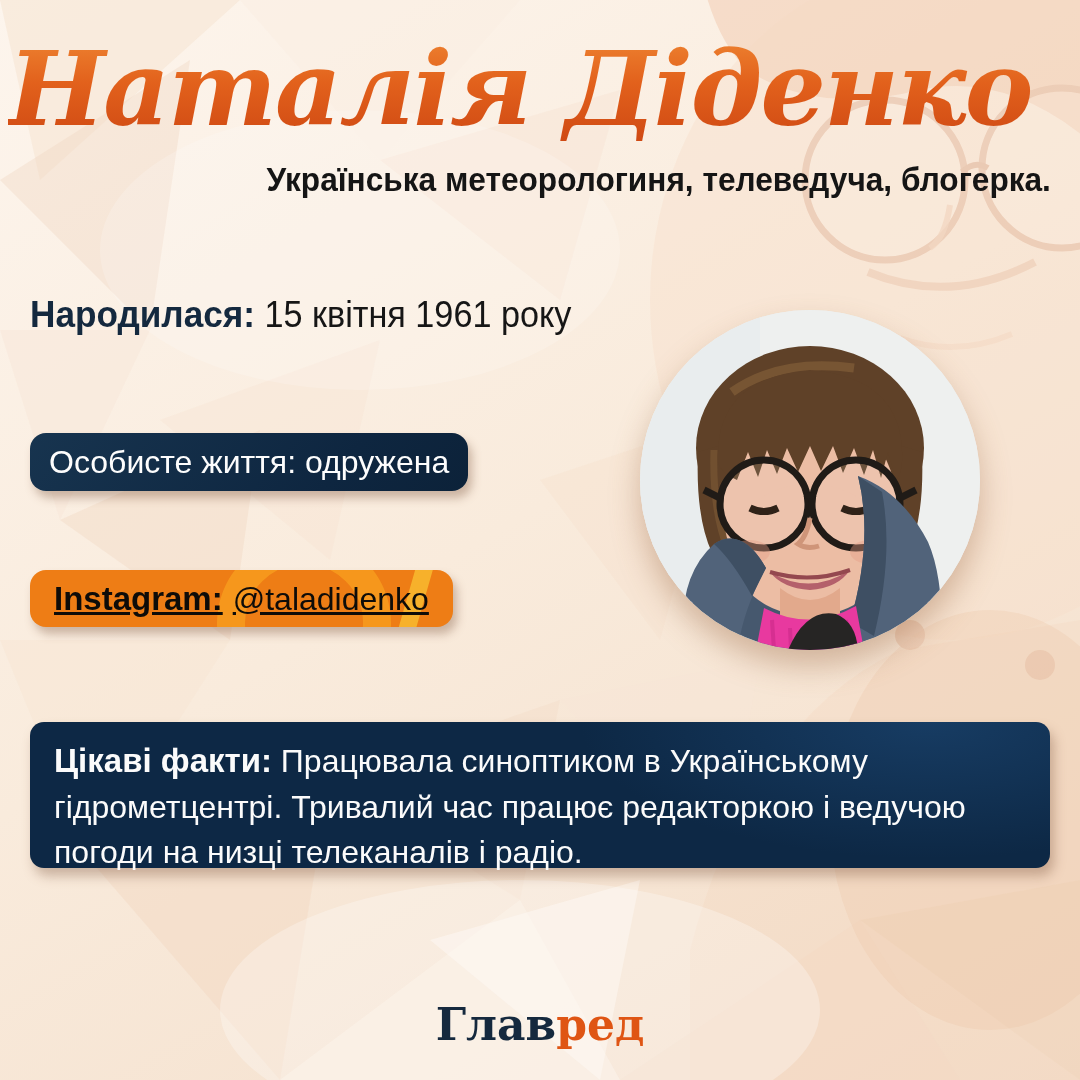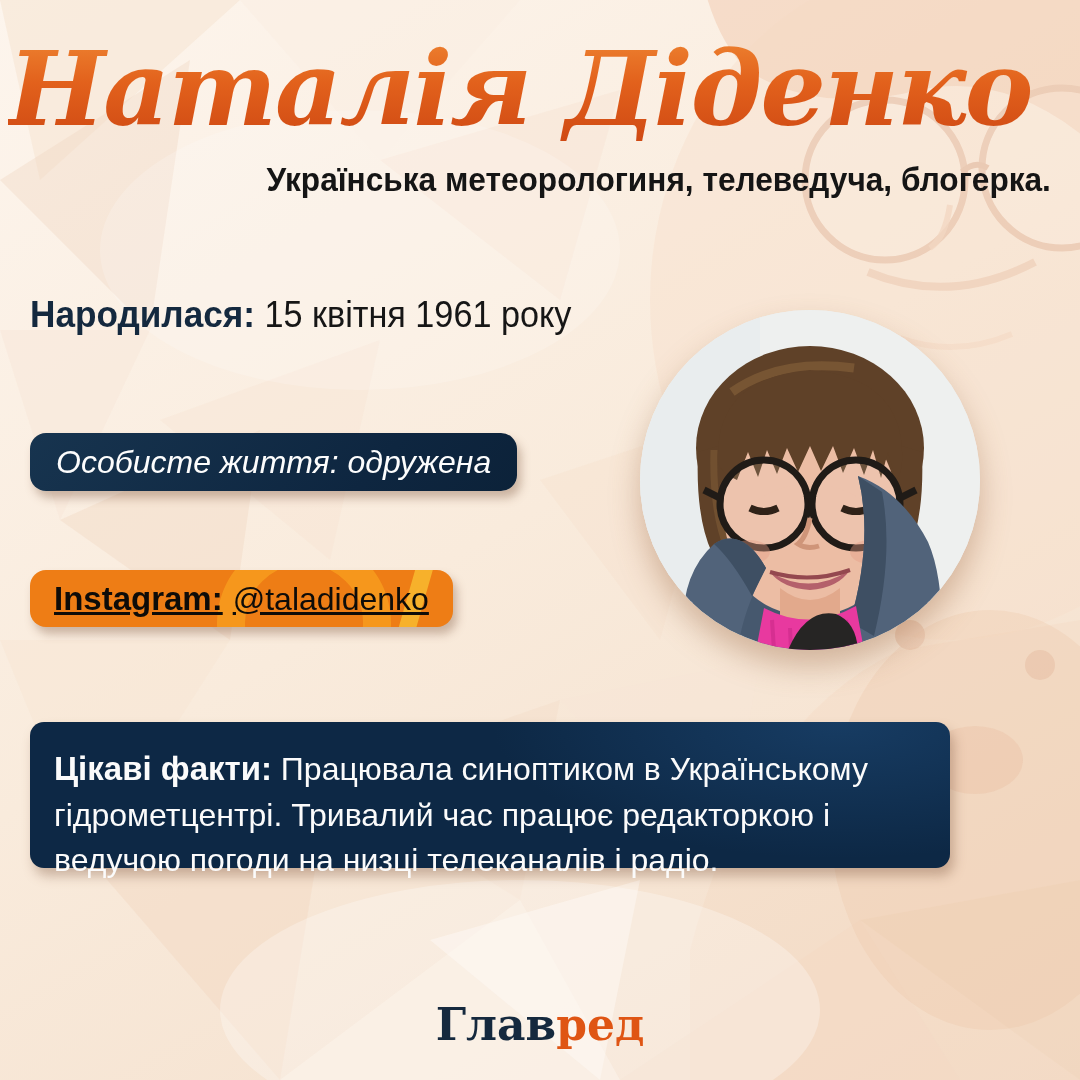--- a/index.html
+++ b/index.html
@@ -27,23 +27,23 @@
     transform:scaleX(.95);transform-origin:left center;
   }
   .born-label{font-weight:700;color:#14293f;font-size:37px;}
   .born-value{color:#161616;}
   .pill{
     position:absolute;display:flex;align-items:center;
     border-radius:16px;white-space:nowrap;
     box-shadow:4px 7px 10px rgba(125,88,62,.38);
   }
   .pill-navy{
-    left:30px;top:433px;height:58px;padding:0 26px;
+    left:30px;top:433px;height:58px;padding:0 19px;
     background:linear-gradient(130deg,#17344f 0%,#0e2640 70%,#0c2239 100%);
-    color:#fdfdfd;font-size:32px;font-style:italic;
+    color:#fdfdfd;font-size:32px;
   }
   .pill-orange{
     left:30px;top:570px;height:57px;padding:0 24px;
     background:#ee7d15;color:#0e0c09;font-size:32px;overflow:hidden;text-decoration:underline;
   }
   .pill-orange .pill-text{position:relative;z-index:2;}
   .pill-orange b{font-weight:700;margin-right:10px;font-size:33px;}
   .deco-ring{
     position:absolute;z-index:1;width:118px;height:118px;border-radius:50%;
     border:28px solid #f69a1d;right:62px;top:-34px;opacity:.9;
@@ -53,22 +53,22 @@
     background:#f7b42c;right:32px;top:-30px;transform:rotate(16deg);opacity:.95;
   }
   .photo{
     position:absolute;left:640px;top:310px;width:340px;height:340px;
     border-radius:50%;overflow:hidden;
     box-shadow:0 16px 30px rgba(150,96,60,.38);
     background:#edf0ef;
   }
   .photo svg{display:block;}
   .facts{
-    position:absolute;left:30px;top:722px;width:920px;height:146px;
-    box-sizing:border-box;padding:24px 24px;border-radius:14px;
+    position:absolute;left:30px;top:722px;width:1020px;height:146px;
+    box-sizing:border-box;padding:16px 24px;border-radius:14px;
     background:radial-gradient(560px 220px at 88% 0%,#173c63 0%,rgba(23,60,99,0) 62%),#0d2845;
     color:#fbfbfb;font-size:32px;line-height:1.42;
     box-shadow:4px 8px 12px rgba(125,88,62,.38);
   }
   .facts-label{font-weight:700;font-size:33px;}
   .brand{
     position:absolute;bottom:30px;left:0;right:0;text-align:center;
     font-family:"DejaVu Serif",serif;font-weight:700;font-size:44px;margin:0;
   }
   .brand-navy{color:#15293e;}

